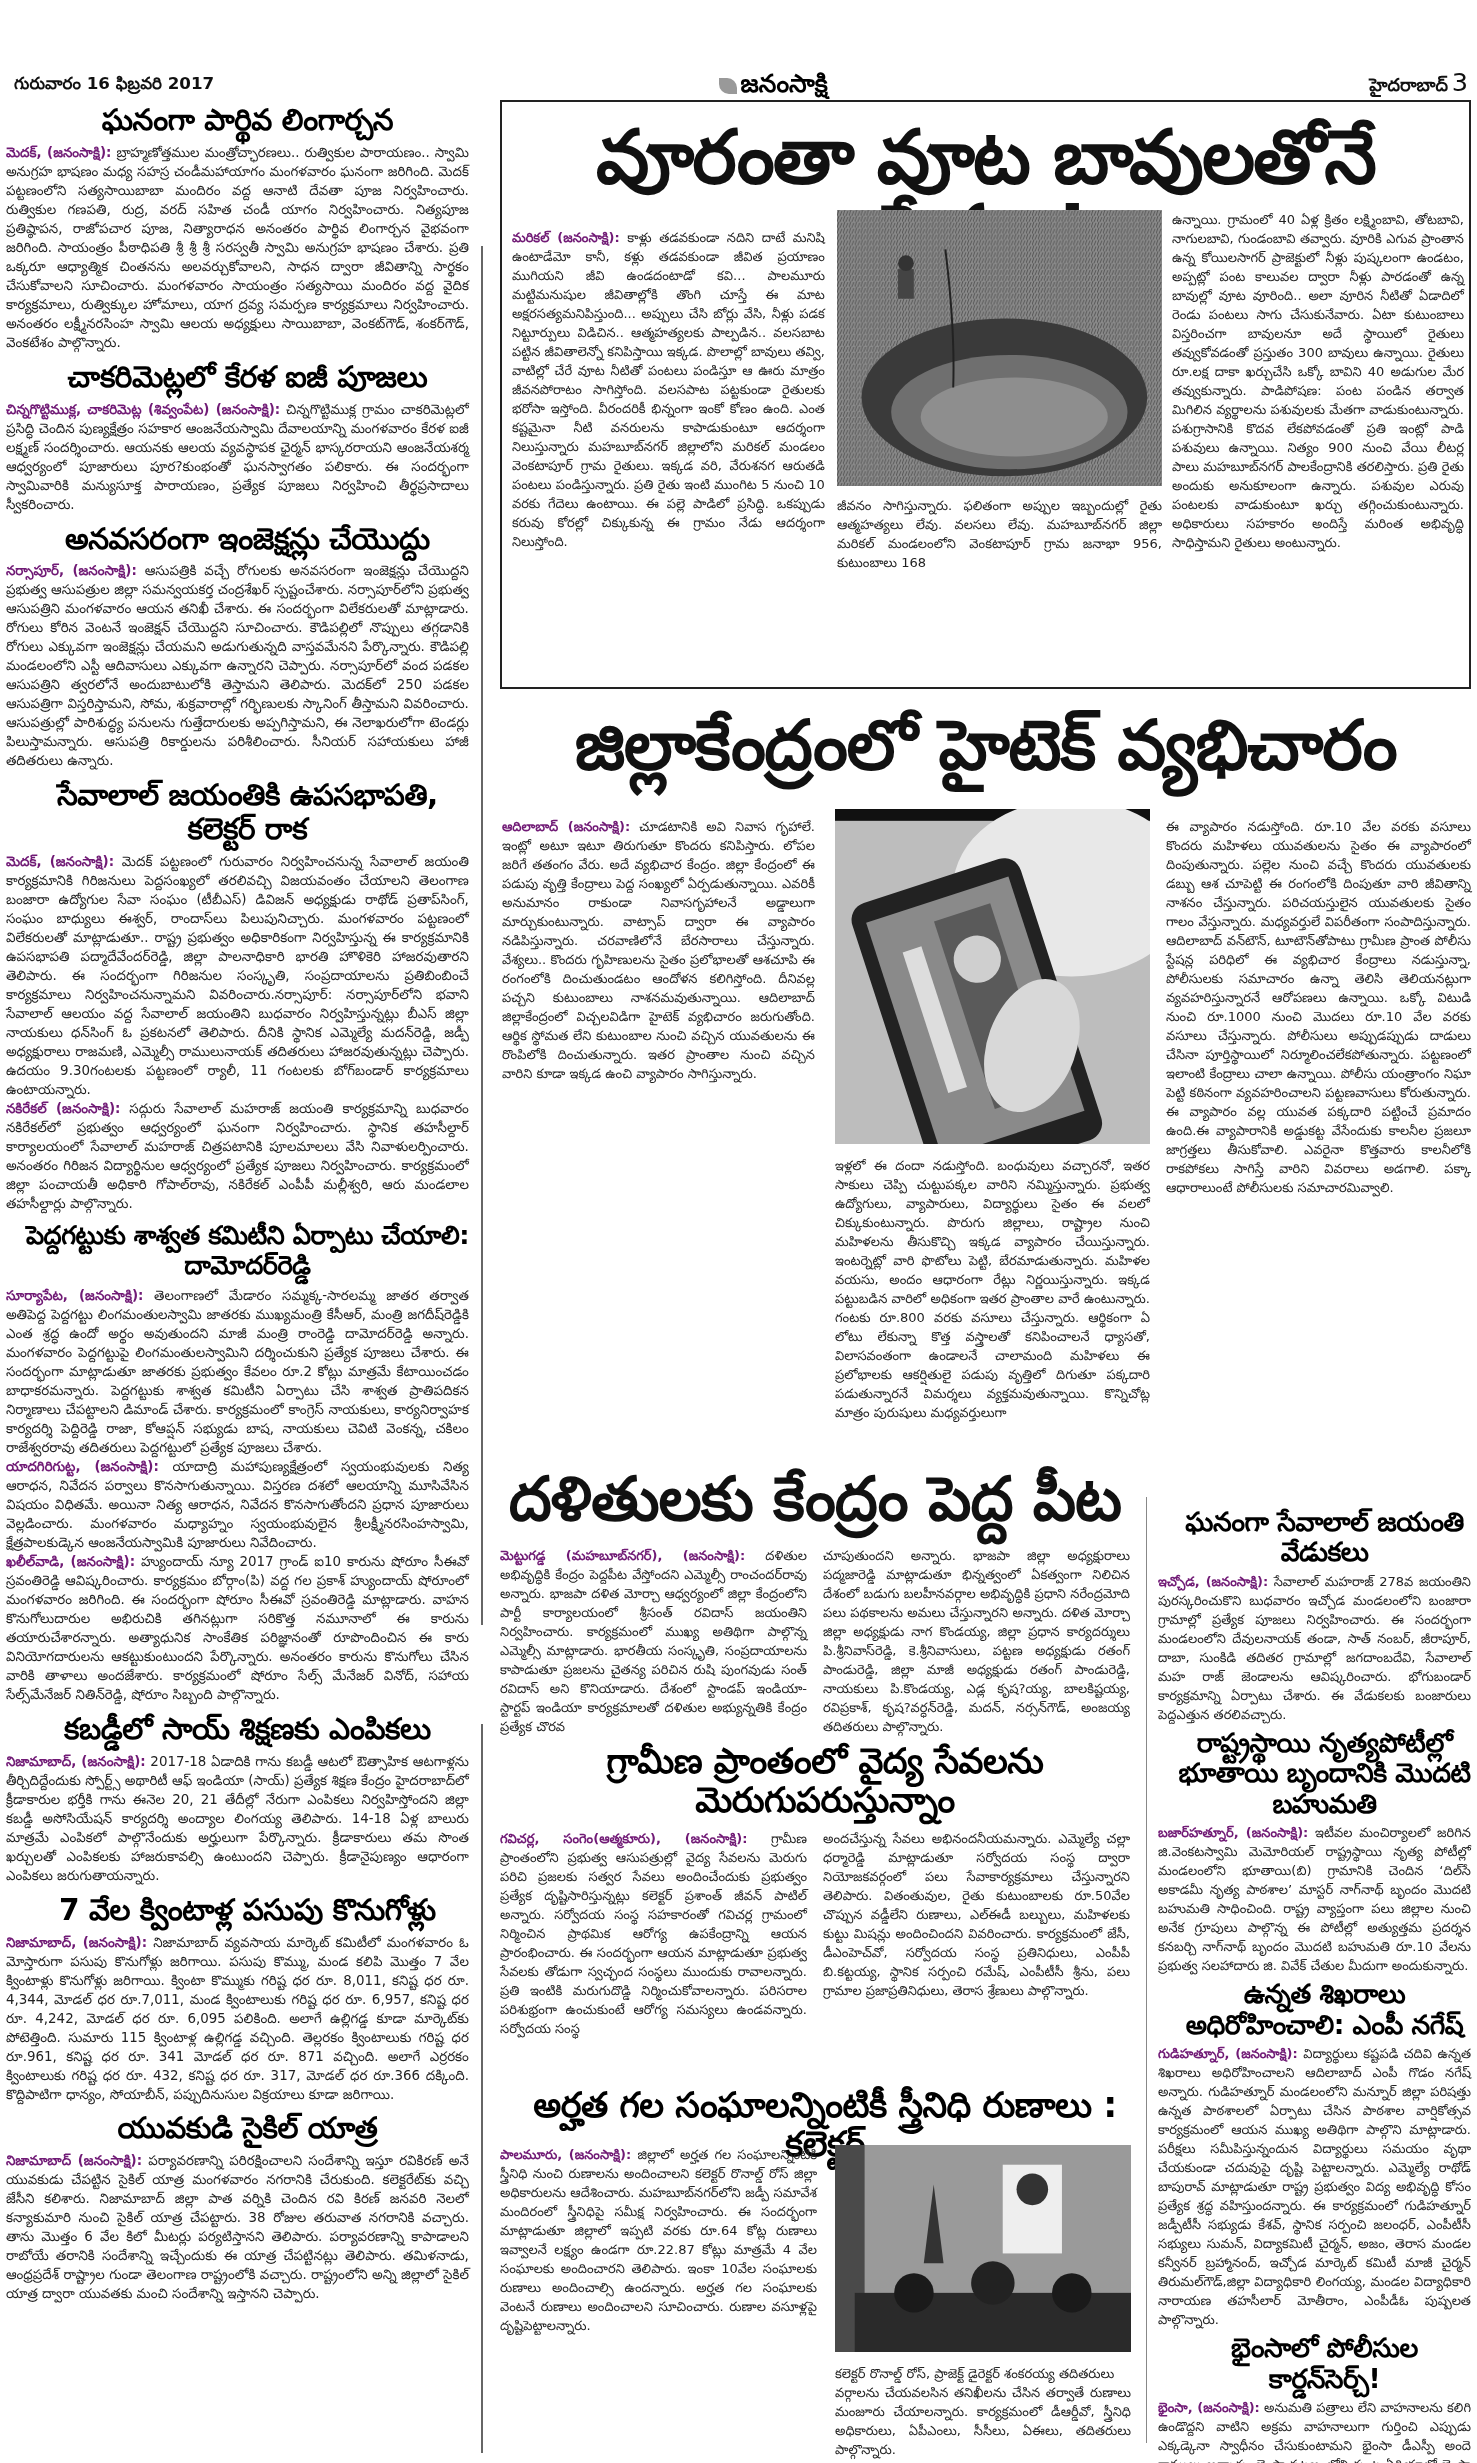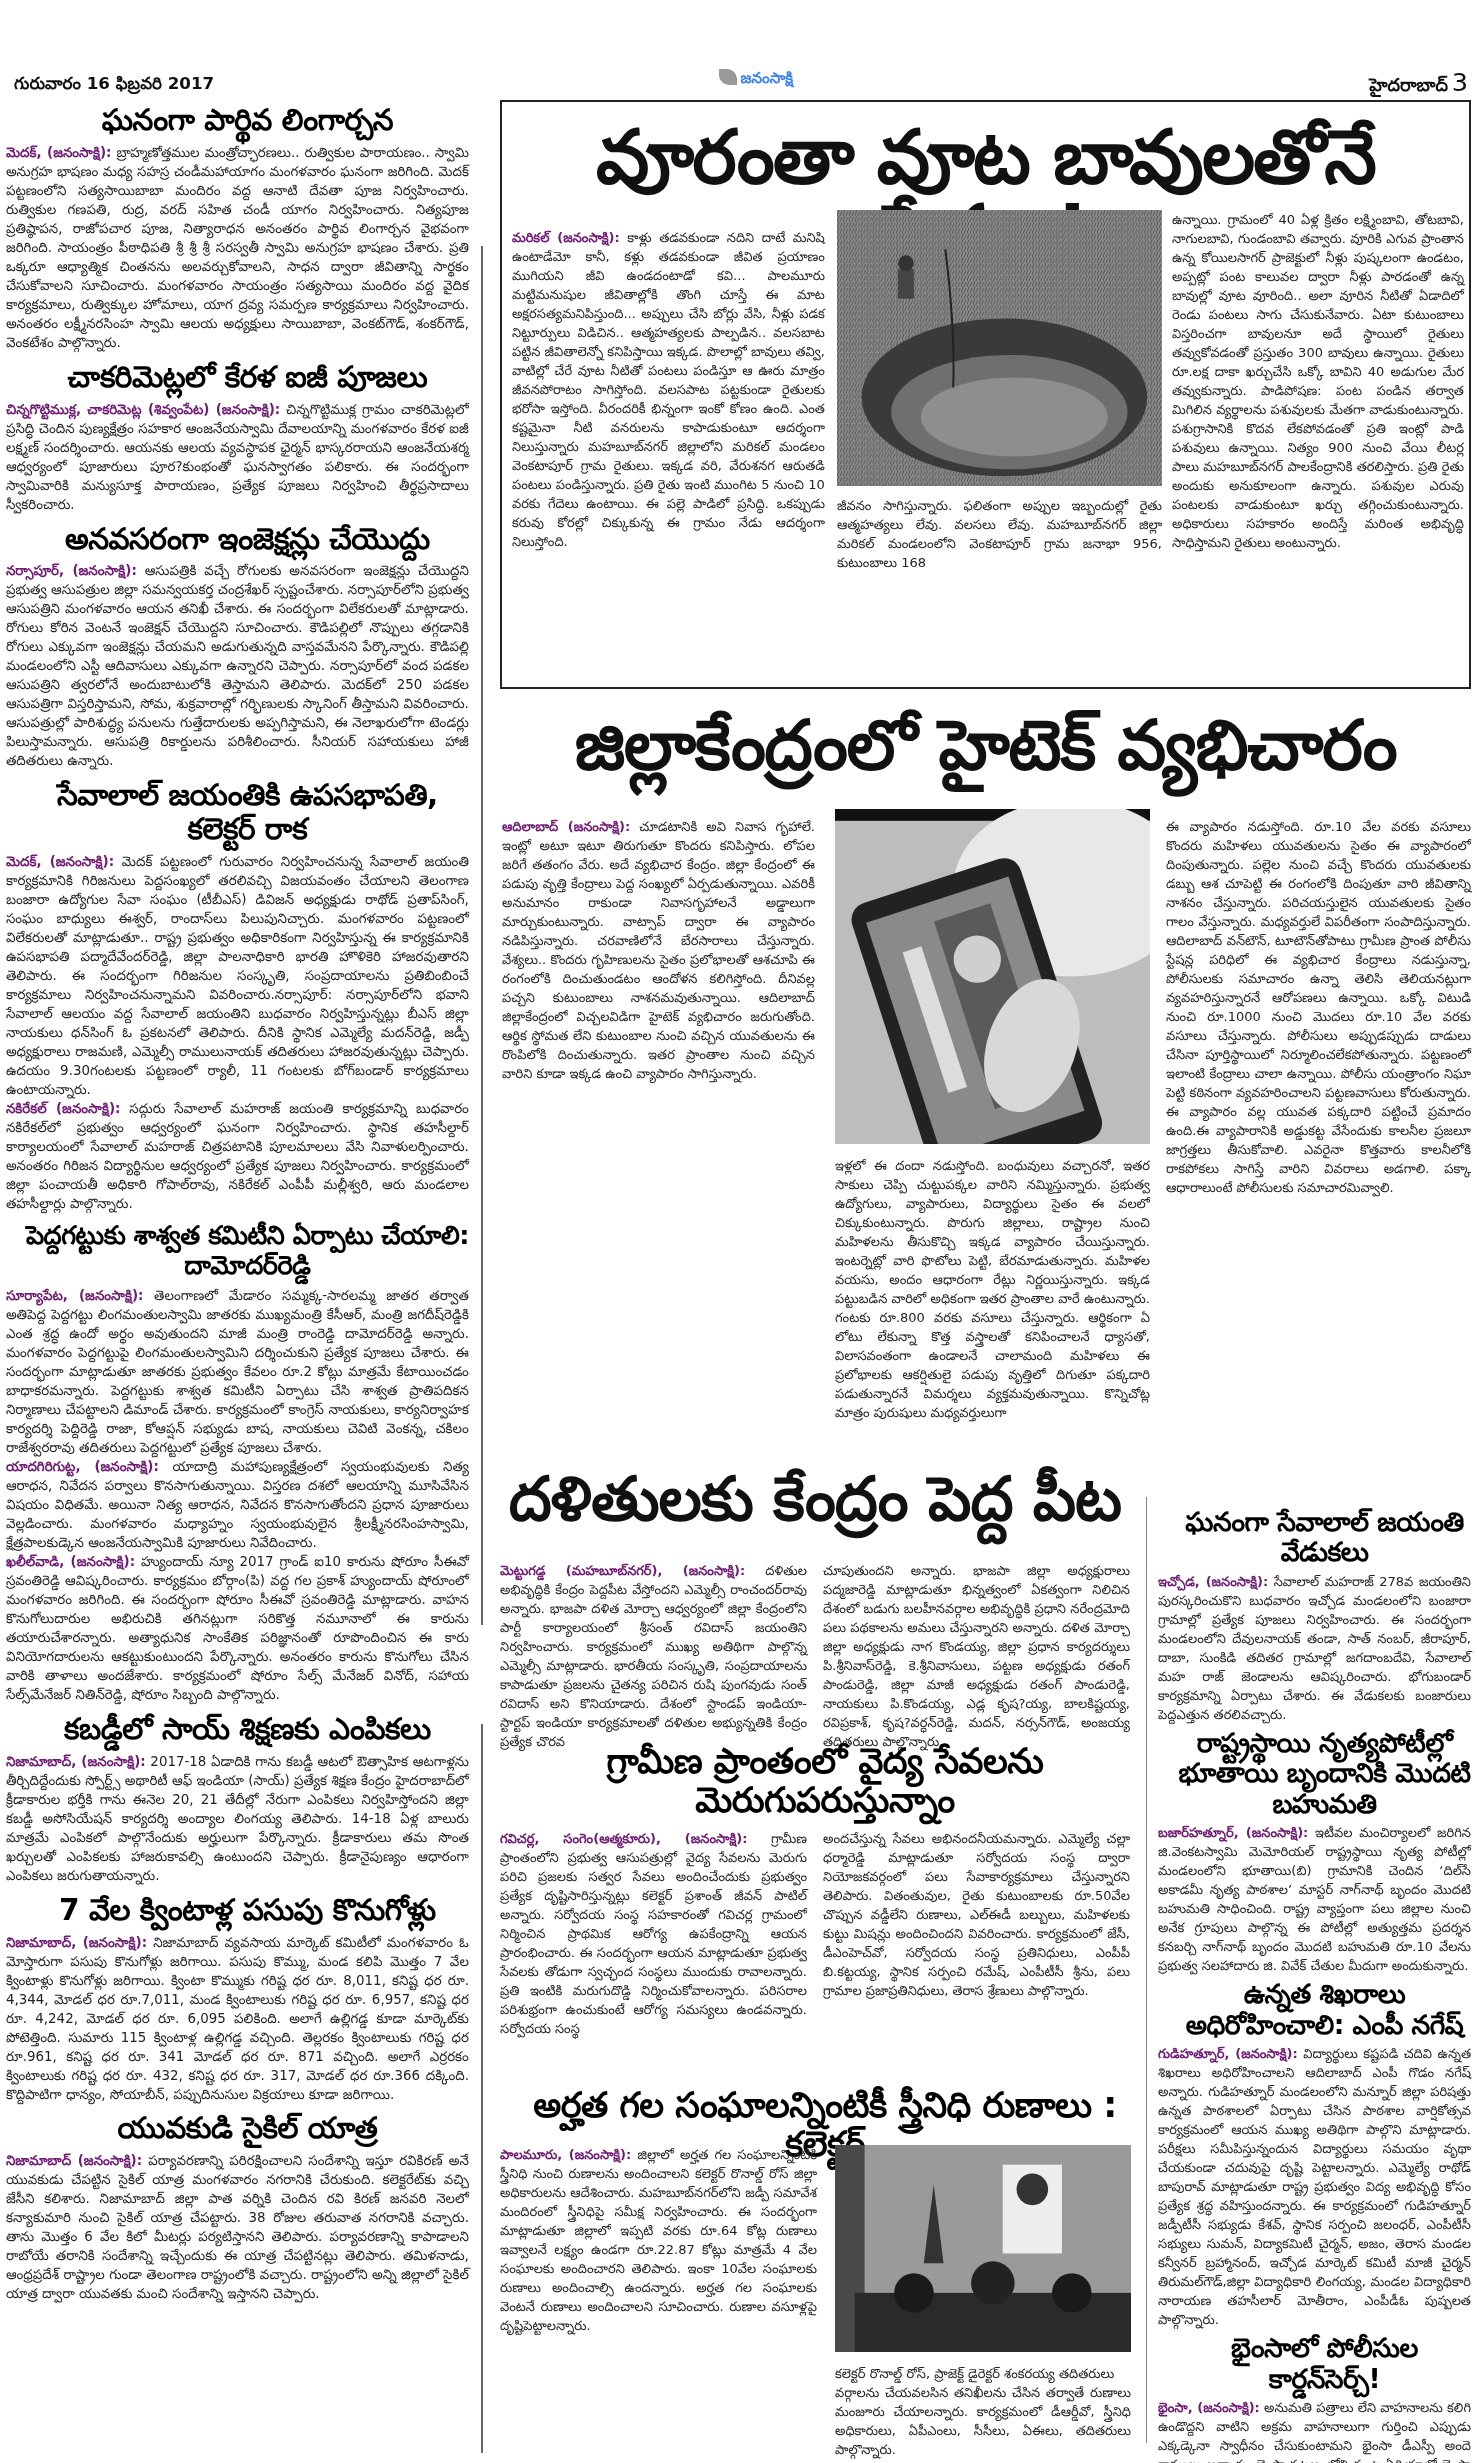--- a/index.html
+++ b/index.html
@@ -1,21 +1,21 @@
 <!DOCTYPE html>
 <html><head>
 <meta charset="utf-8">
 <style>
   * { box-sizing: border-box; margin: 0; padding: 0; }
   html, body { width: 1478px; height: 2464px; background: #fff; overflow: hidden; }
   body { font-family: "DejaVu Sans", sans-serif; color: #111; position: relative; }
 
   .masthead { position: absolute; left: 0; top: 0; width: 1478px; height: 95px; }
   .mh-date { position: absolute; left: 5.9px; top: 73px; font-size: 16.7px; font-weight: bold; margin-left: 8px; }
-  .mh-logo { position: absolute; left: 719px; top: 69px; font-size: 15px; font-weight: bold; color: #3b82f6; }
+  .mh-logo { position: absolute; left: 719px; top: 69px; font-size: 25px; font-weight: bold; color: #000000; }
   .mh-logo .leaf { display: inline-block; width: 17.7px; height: 15.8px; background: #999; border-radius: 0 9.9px 0 9.9px; margin-right: 3.9px; vertical-align: -2px; }
   .mh-city { position: absolute; right: 9.9px; top: 67px; font-size: 17.7px; font-weight: bold; }
   .mh-city .pg { font-size: 25.6px; font-weight: normal; margin-left: 3.9px; }
 
   .col-left { position: absolute; left: 5.9px; top: 95px; width: 463px; }
   .vrule { position: absolute; left: 481px; width: 2px; background: #666; }
 
   .story h2 { text-align: center; font-weight: bold; line-height: 1.15; color: #000; letter-spacing: -0.5px; margin-left: 20px; }
   .story p { font-size: 13.4px; line-height: 19px; text-align: justify; color: #222; }
   .story p .dl { font-weight: bold; color: #701a75; }
@@ -36,21 +36,21 @@
   .f2 h1 { position: absolute; left: 0; top: 9.9px; width: 100%; text-align: center; font-size: 69px; font-weight: bold; letter-spacing: -1.5px; line-height: 1; }
   .f2-colA { position: absolute; left: 2px; top: 116px; width: 313px; }
   .f2-photo { position: absolute; left: 335px; top: 108px; width: 315px; height: 335px; }
   .f2-colB { position: absolute; left: 335px; top: 455px; width: 315px; }
   .f2-colC { position: absolute; left: 666px; top: 116px; width: 305px; }
   .f2 p { font-size: 13px; line-height: 19px; text-align: justify; color: #222; }
 
   
   .f3 { position: absolute; left: 500px; top: 1468px; width: 630px; }
   .f3 h1 { text-align: center; font-size: 61px; font-weight: bold; letter-spacing: -1px; line-height: 1; }
-  .f3 .cols { position: relative; margin-top: 32px; height: 173px; }
+  .f3 .cols { position: relative; margin-top: 17px; height: 173px; }
   .f3 .c { position: absolute; top: 0; width: 307px; }
   .f3 p { font-size: 13px; line-height: 19px; text-align: justify; }
 
   .f4 { position: absolute; left: 500px; top: 1742px; width: 630px; }
   .f4 h2 { text-align: center; font-size: 35px; font-weight: bold; line-height: 1.1; }
   .f4 .cols { position: relative; margin-top: 9.9px; height: 217px; }
   .f4 .c { position: absolute; top: 0; width: 307px; }
   .f4 p { font-size: 13px; line-height: 19px; text-align: justify; }
 
   .f5 { position: absolute; left: 500px; top: 2086px; width: 630px; }

